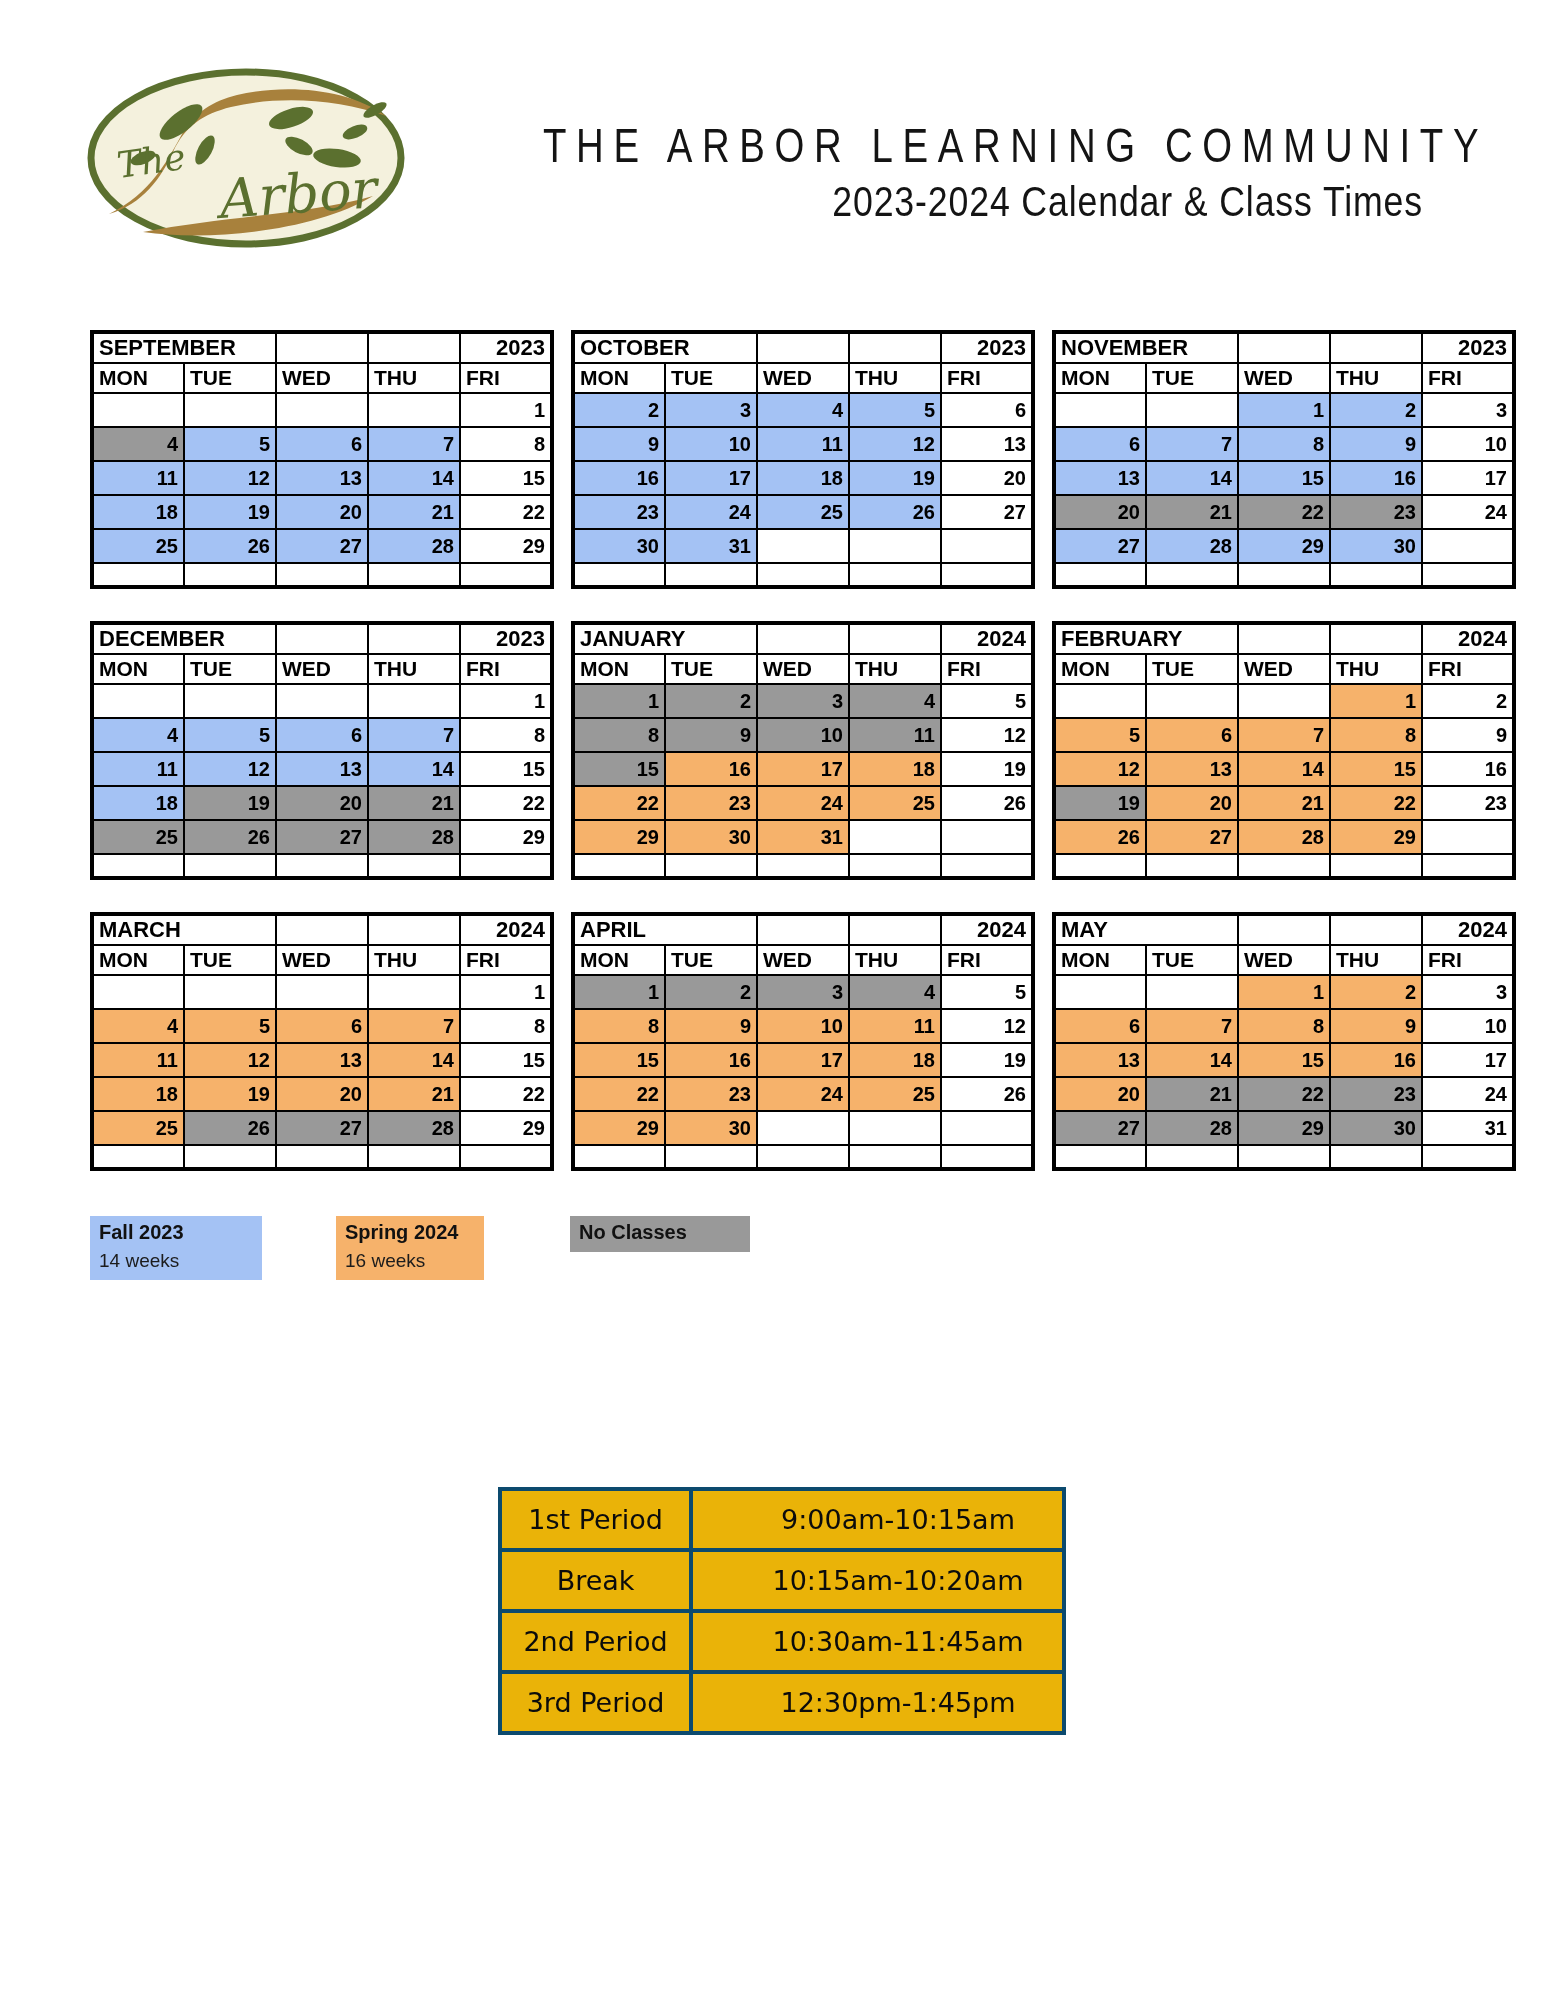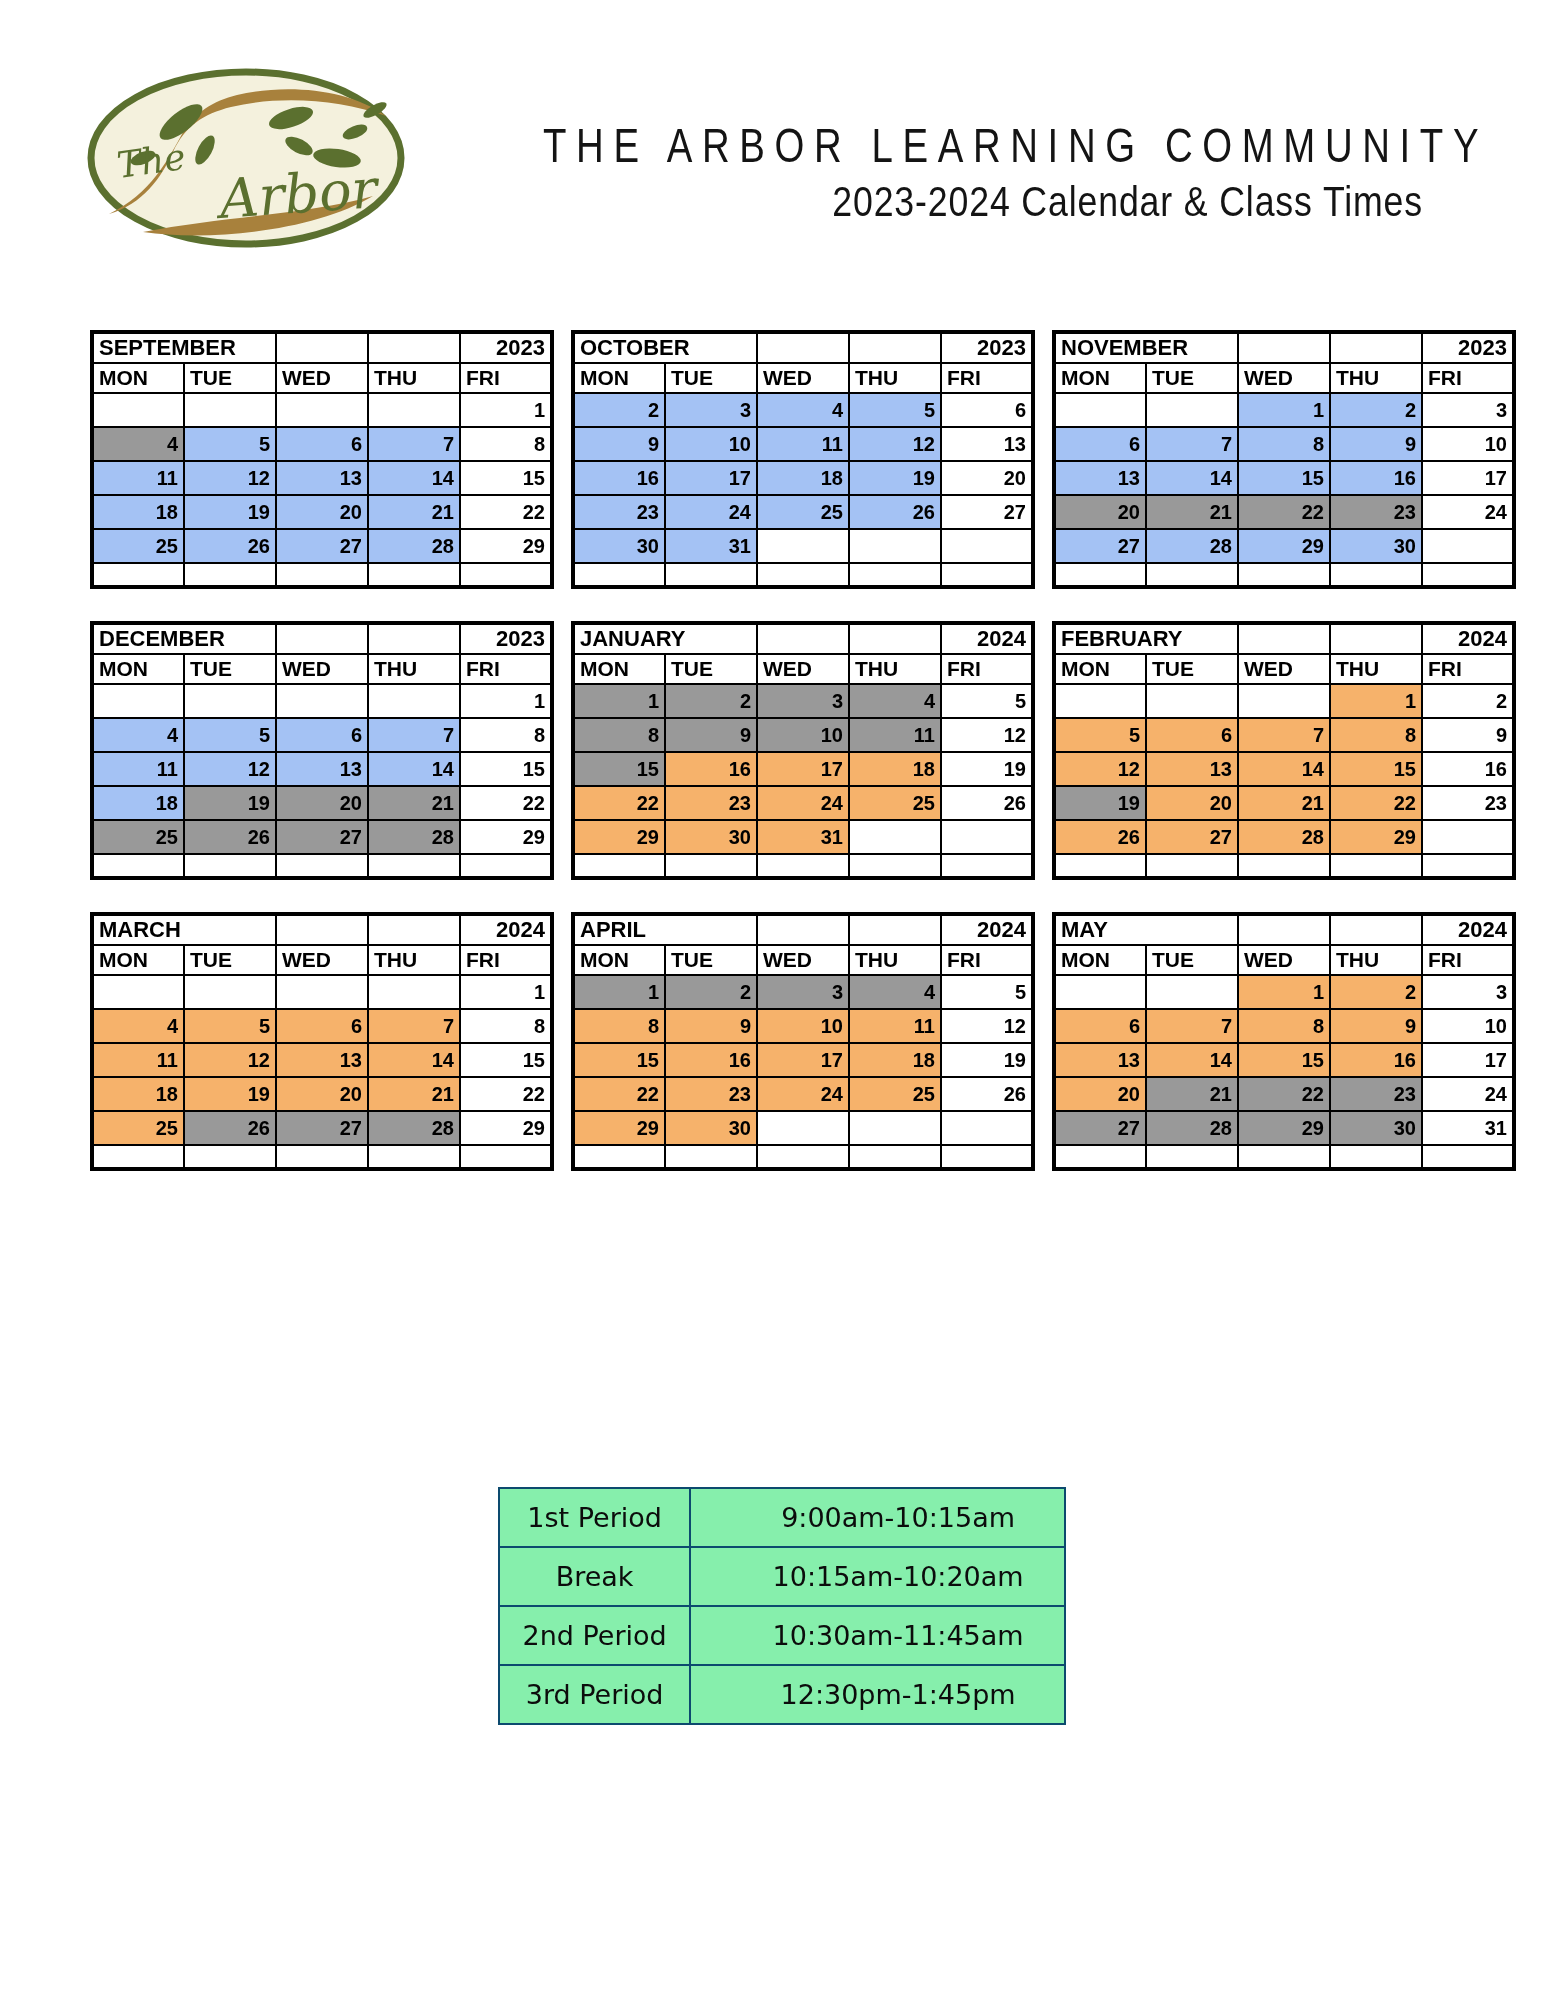--- a/index.html
+++ b/index.html
@@ -58,22 +58,22 @@
   .ct-title{
     position:absolute;left:498px;top:1416px;width:568px;text-align:center;
     font-family:"DejaVu Sans",sans-serif;font-size:44px;font-weight:600;color:#0c0c0c;
   }
   table.ct{
     position:absolute;left:498px;top:1487px;width:568px;
     border-collapse:collapse;table-layout:fixed;
     font-family:"DejaVu Sans",sans-serif;
   }
   table.ct td{
-    border:2px solid #0c4a6e;height:55px;text-align:center;vertical-align:middle;
-    font-size:27px;color:#0c0c0c;background:#86efac;
+    border:4px solid #0c4a6e;height:55px;text-align:center;vertical-align:middle;
+    font-size:27px;color:#0c0c0c;background:#eab308;
   }
   table.ct .ct-name{width:36%;}
   table.ct .ct-time{width:64%;padding-left:42px;}
 </style>
 </head>
 <body>
 
 <div class="page">
 
   <div>
@@ -694,20 +694,33 @@
             <td class="c-plain"></td>
             <td class="c-plain"></td>
             <td class="c-plain"></td>
             <td class="c-plain"></td>
             <td class="c-plain"></td>
           </tr>
         </tbody>
       </table>
     </div>
 
+  <div class="legend">
+      <div class="legend-box lg-fall">
+        <div class="legend-label">Fall 2023</div>
+        <div class="legend-sub">14 weeks</div>
+      </div>
+      <div class="legend-box lg-spring">
+        <div class="legend-label">Spring 2024</div>
+        <div class="legend-sub">16 weeks</div>
+      </div>
+      <div class="legend-box lg-none">
+        <div class="legend-label">No Classes</div>
+      </div>
+    </div>
 
   <table class="ct">
     <tbody>
         <tr>
           <td class="ct-name">1st Period</td>
           <td class="ct-time">9:00am-10:15am</td>
         </tr>
         <tr>
           <td class="ct-name">Break</td>
           <td class="ct-time">10:15am-10:20am</td>

